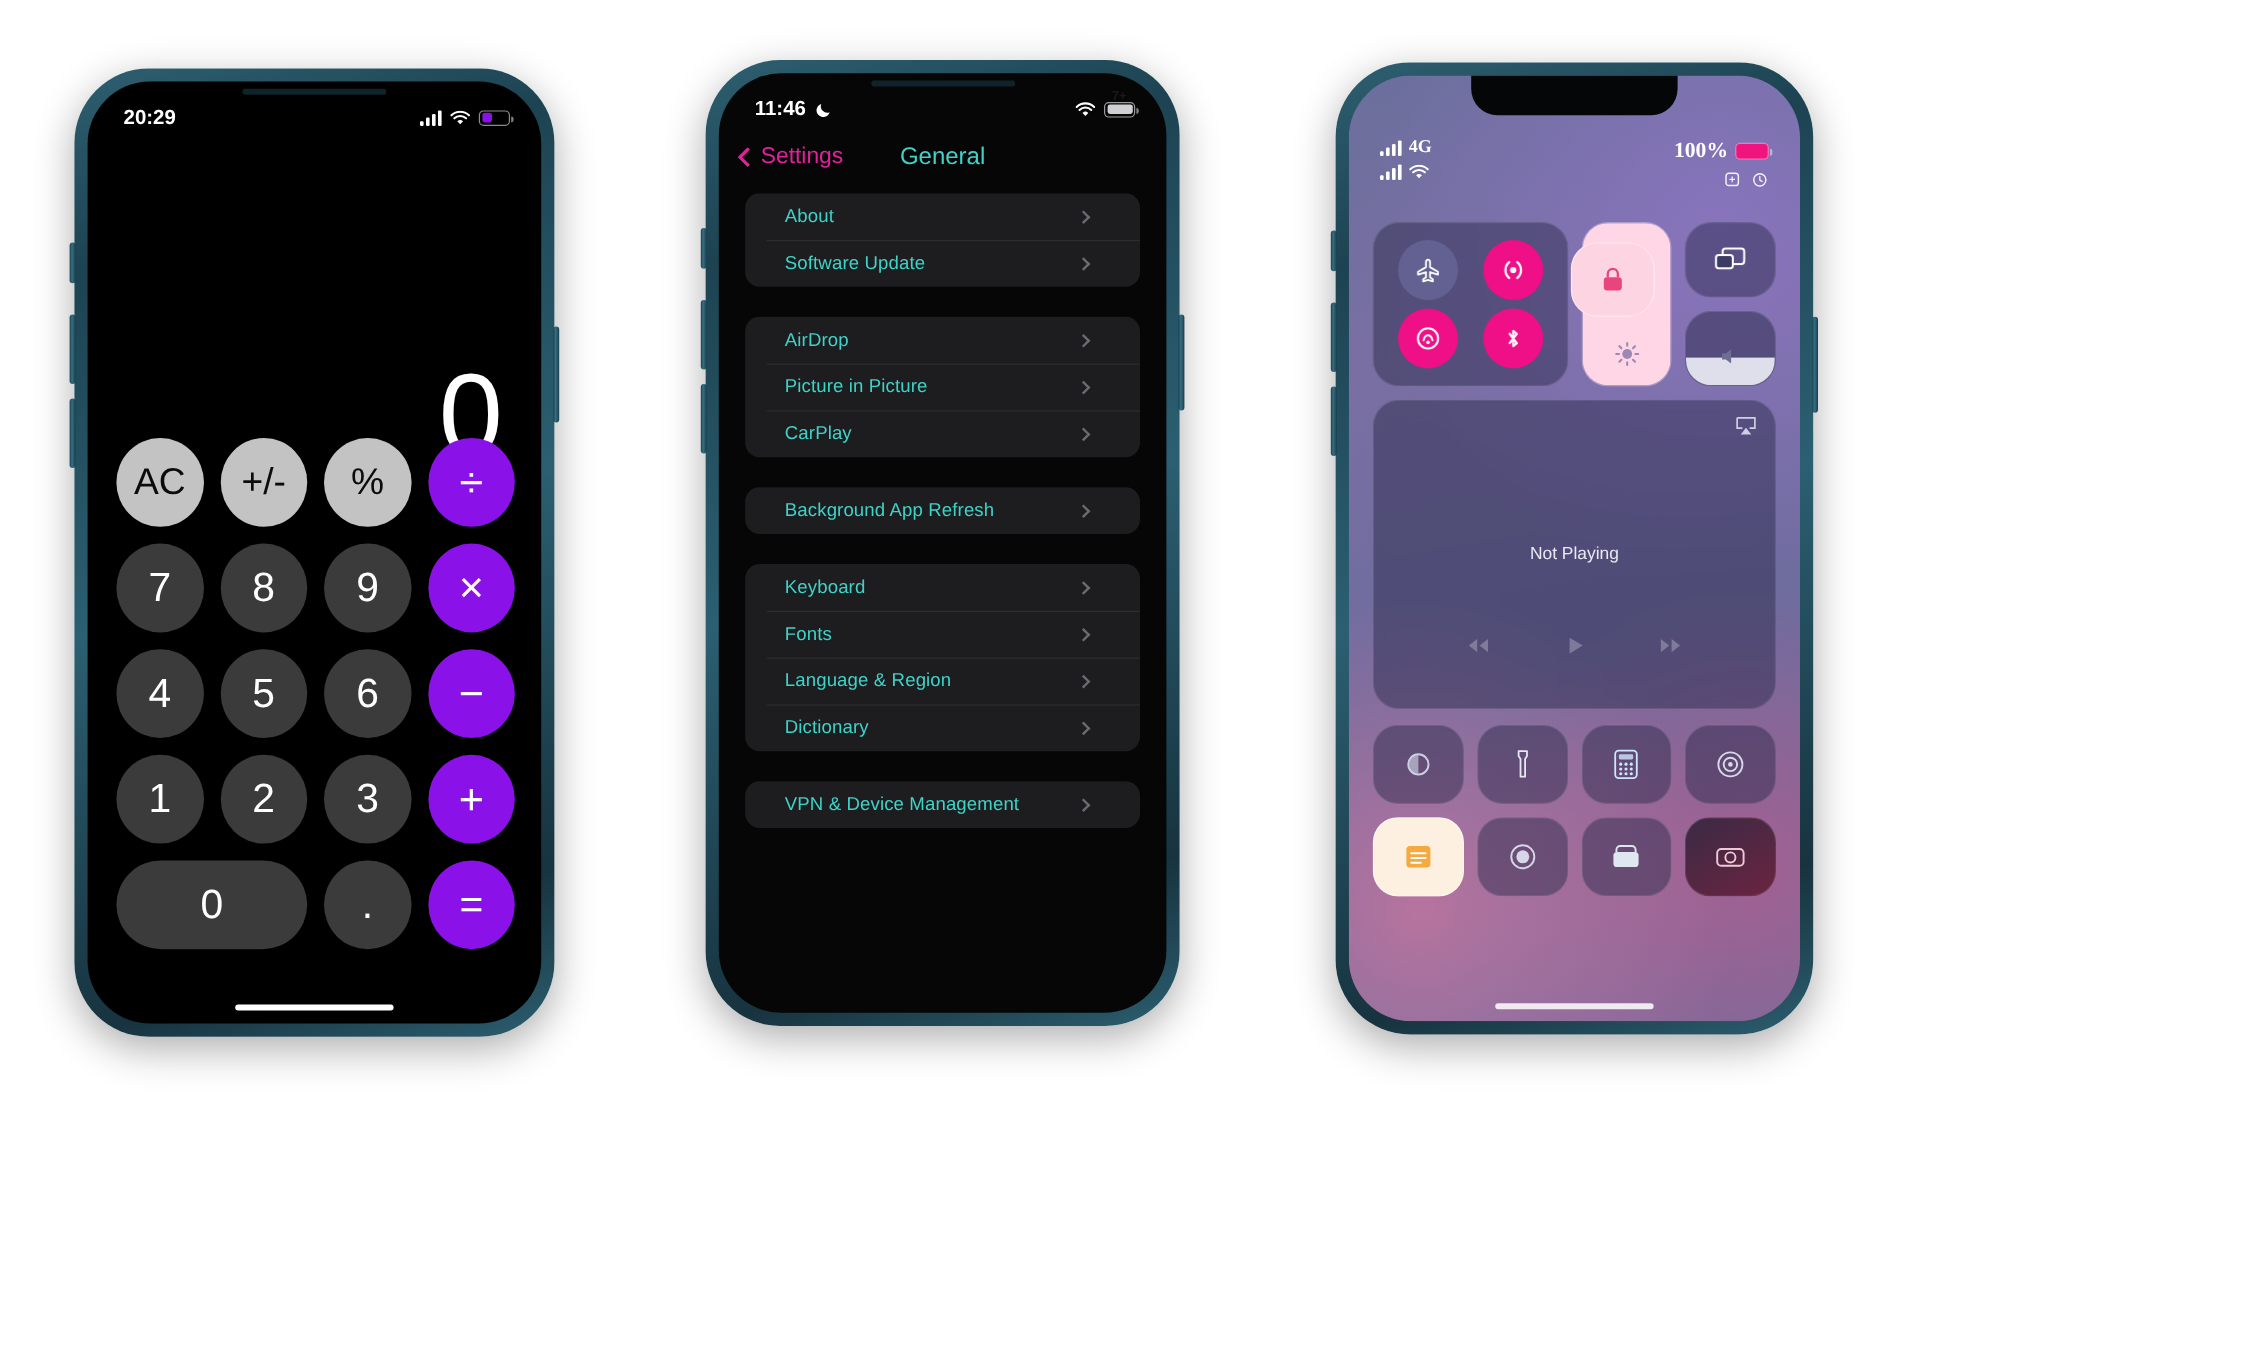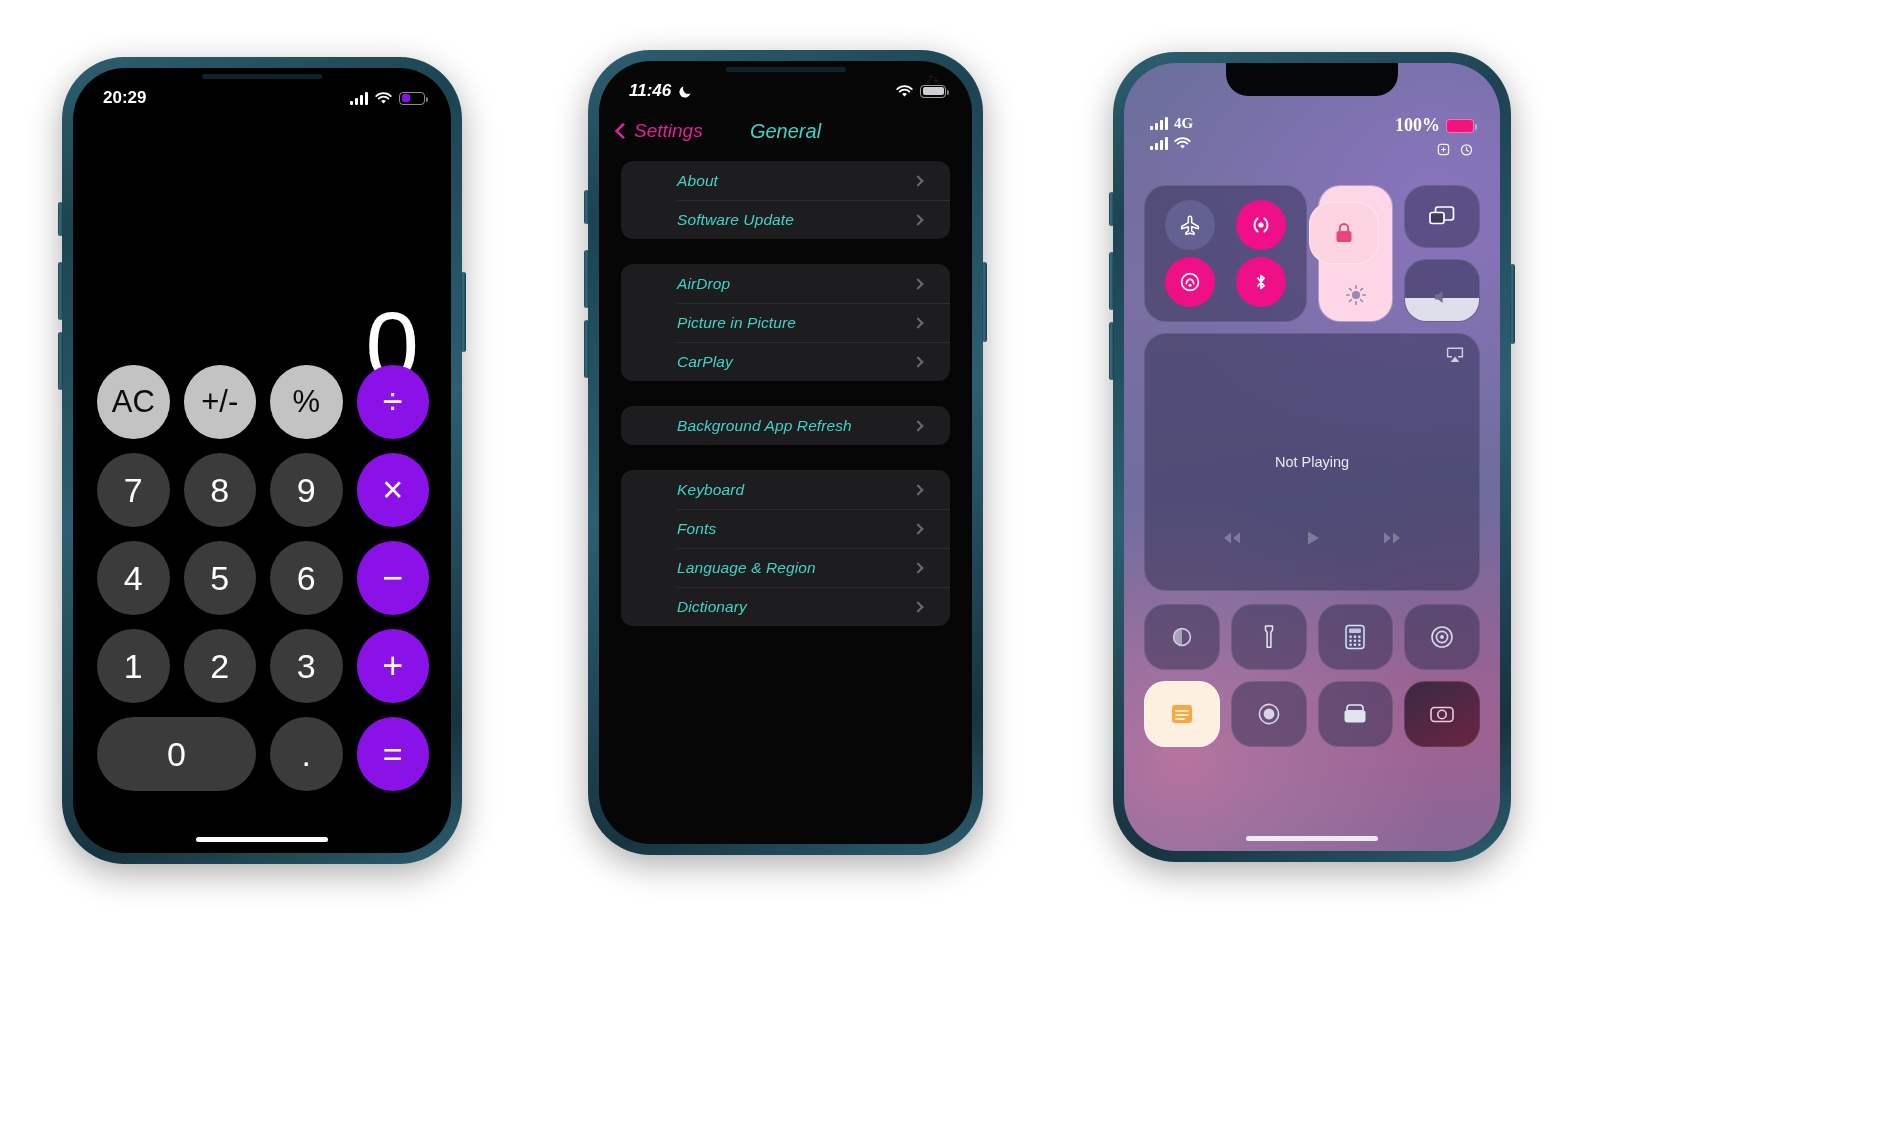--- a/index.html
+++ b/index.html
@@ -104,21 +104,21 @@
   .key.op  { background: #8a11e8; color: #fff; font-size: 36px; }
   .key.zero{ grid-column: span 2; border-radius: 40px; justify-content: center; }
   .key.op.eq { font-size: 34px; }
   .home-ind {
     position: absolute; bottom: 11px; left: 50%; transform: translateX(-50%);
     width: 132px; height: 5px; border-radius: 4px; background: #fff;
   }
 
   
   #phone2 { left: 588px; top: 50px; width: 395px; height: 805px; }
-  #phone2 .screen { background: #060606; font-style: italic; }
+  #phone2 .screen { background: #060606; }
   .nav {
     position: absolute; top: 47px; left: 0; right: 0; height: 46px;
     display: flex; align-items: center; padding: 0 18px;
     z-index: 20;
   }
   .nav-back {
     display: flex; align-items: center; gap: 5px;
     color: #e0219b; font-size: 19px; font-weight: 500;
   }
   .chev-left {
@@ -135,24 +135,23 @@
     position: absolute; top: 100px; left: 0; right: 0; bottom: 0;
     padding: 0 22px;
     overflow: hidden;
   }
   .group {
     background: #1d1d1f; border-radius: 12px; overflow: hidden;
     margin-bottom: 25px;
   }
   .row {
     display: flex; align-items: center; justify-content: space-between;
-    padding: 0 18px;
+    padding: 0 33px;
     height: 39px;
     position: relative;
-    margin-left: 38px;
   }
   .row + .row:before {
     content:''; position:absolute; left:18px; right:0; top:0;
     height:1px; background:#2e2e31;
   }
   .row-label { color: #3fd3c8; font-size: 15.5px; letter-spacing:.1px; }
   .chev-r {
     width: 8px; height: 8px;
     border-top: 2px solid #6a6a6f; border-right: 2px solid #6a6a6f;
     transform: rotate(45deg); margin-right: 10px;
@@ -425,20 +424,26 @@
           <div class="row">
             <span class="row-label">Language &amp; Region</span>
             <span class="chev-r"></span>
           </div>
           <div class="row">
             <span class="row-label">Dictionary</span>
             <span class="chev-r"></span>
           </div>
         </div>
 
+        <div class="group">
+          <div class="row">
+            <span class="row-label">VPN &amp; Device Management</span>
+            <span class="chev-r"></span>
+          </div>
+        </div>
 
       </div>
     </div>
   </div>
 
   <div class="phone" id="phone3">
     <div class="btn-side btn-left" style="top:140px;height:34px;"></div>
     <div class="btn-side btn-left" style="top:200px;height:58px;"></div>
     <div class="btn-side btn-left" style="top:270px;height:58px;"></div>
     <div class="btn-side btn-right" style="top:212px;height:80px;"></div>

